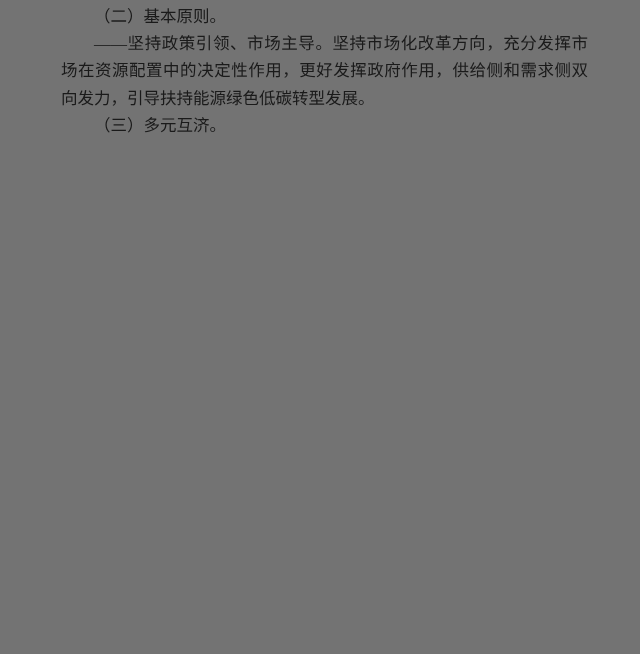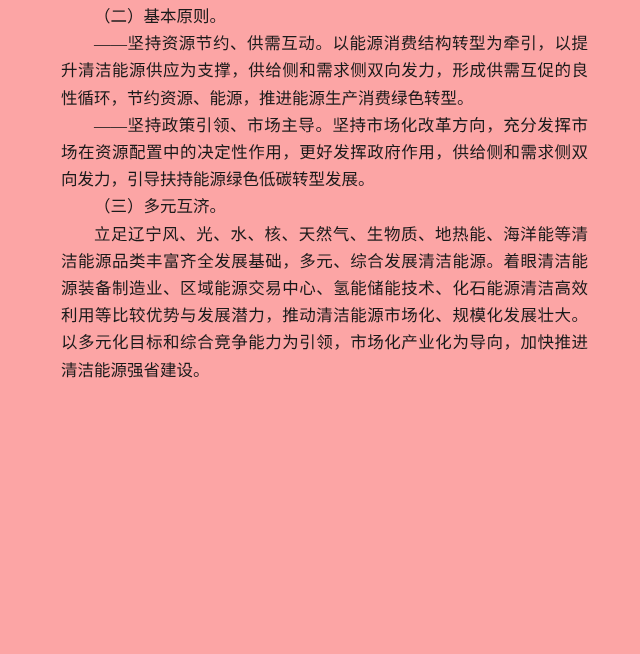--- a/index.html
+++ b/index.html
@@ -6,37 +6,35 @@
     margin: 0;
     padding: 0;
     background: #ffffff;
   }
   .page {
     position: relative;
     width: 640px;
     height: 654px;
     box-sizing: border-box;
     padding: 3px 52px 0 61px;
-    background: #fca5a5;
+    background: #737373;
     overflow: hidden;
   }
   .page p {
     margin: 0;
     padding: 0;
     text-indent: 2em;
     text-align: justify;
     font-family: "Liberation Serif", "DejaVu Serif", serif;
     font-size: 16.5px;
     line-height: 27.2px;
     color: #1a1a1a;
     font-weight: normal;
   }
 </style>
 </head>
 <body>
 
 <div class="page">
   <p>（二）基本原则。</p>
-  <p>——坚持资源节约、供需互动。以能源消费结构转型为牵引，以提升清洁能源供应为支撑，供给侧和需求侧双向发力，形成供需互促的良性循环，节约资源、能源，推进能源生产消费绿色转型。</p>
   <p>——坚持政策引领、市场主导。坚持市场化改革方向，充分发挥市场在资源配置中的决定性作用，更好发挥政府作用，供给侧和需求侧双向发力，引导扶持能源绿色低碳转型发展。</p>
   <p>（三）多元互济。</p>
-  <p>立足辽宁风、光、水、核、天然气、生物质、地热能、海洋能等清洁能源品类丰富齐全发展基础，多元、综合发展清洁能源。着眼清洁能源装备制造业、区域能源交易中心、氢能储能技术、化石能源清洁高效利用等比较优势与发展潜力，推动清洁能源市场化、规模化发展壮大。以多元化目标和综合竞争能力为引领，市场化产业化为导向，加快推进清洁能源强省建设。</p>
 </div>
 
 </body></html>

